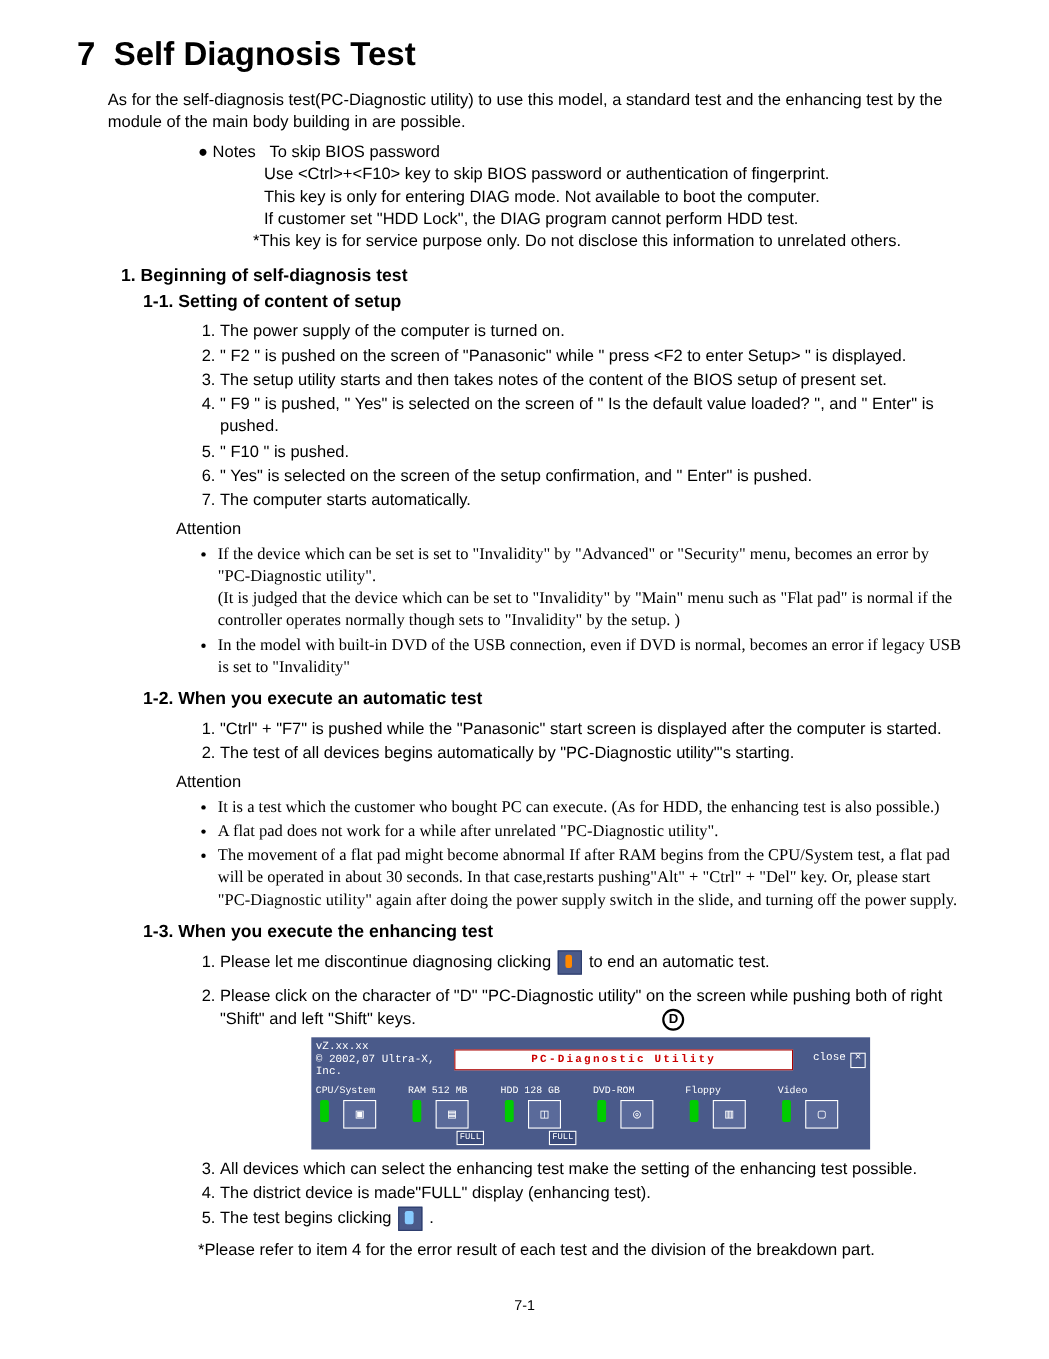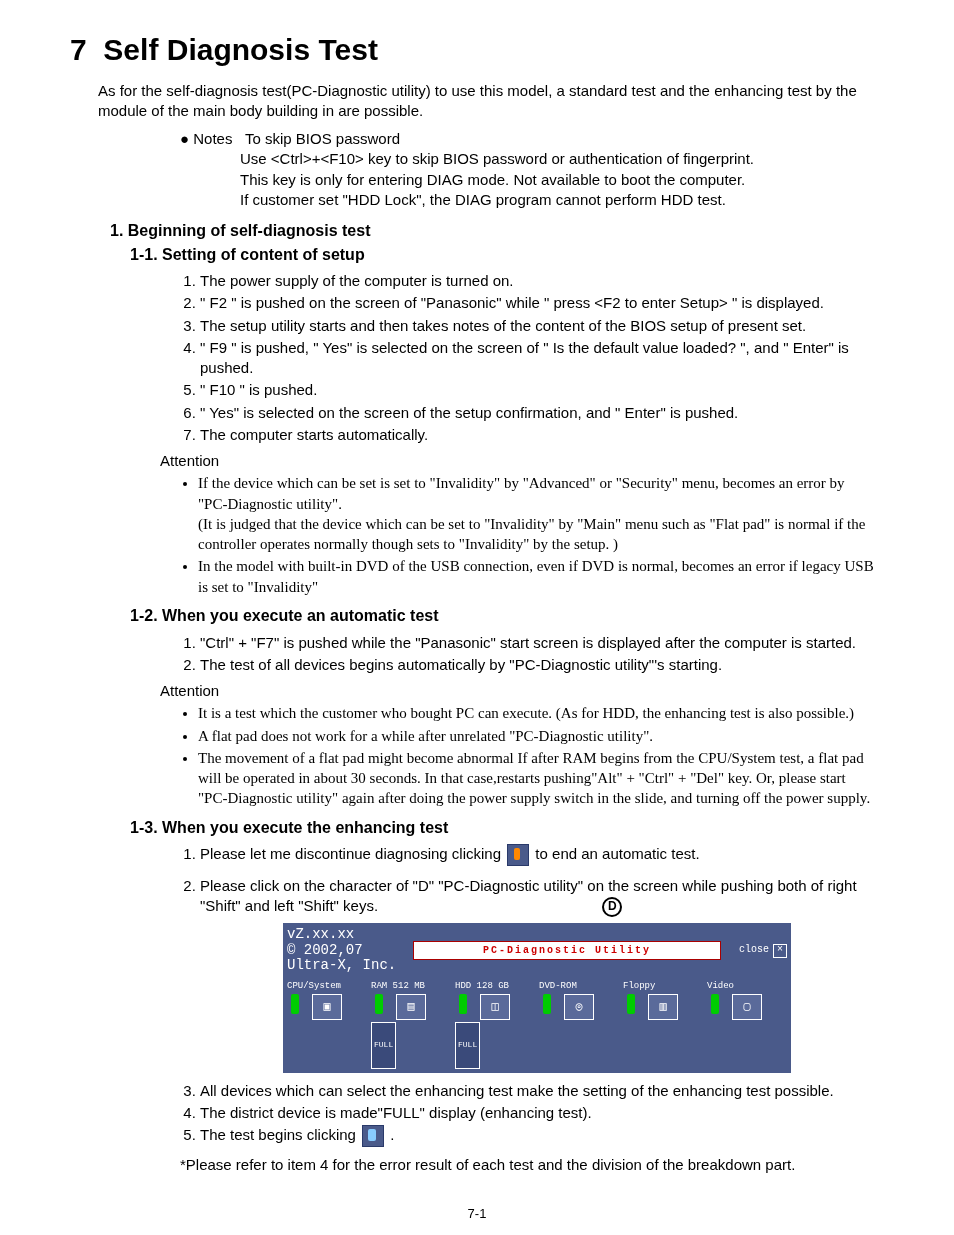--- a/index.html
+++ b/index.html
@@ -119,21 +119,21 @@
     font-size: 10px;
     color: #fff;
   }
   .diag-top {
     display: flex;
     align-items: center;
     gap: 6px;
   }
   .diag-ver {
     width: 120px;
-    font-size: 14px;
+    font-size: 10px;
     line-height: 1.1;
   }
   .diag-title {
     flex: 1;
     text-align: center;
     border: 1px solid #a00;
     color: #c00;
     background: #fff;
     letter-spacing: 2px;
     font-weight: bold;
@@ -180,44 +180,46 @@
     left: 4px;
     top: 14px;
     width: 8px; height: 20px;
     background: #00cc00;
     border-radius: 2px;
   }
   .diag-item .full {
     font-size: 8px;
     background: #3a4a7a;
     display: inline-block;
-    padding: 17px 2px;
+    padding: 0 2px;
     margin-top: 2px;
     border: 1px solid #fff;
     color: #fff;
+    margin-left: 44px;
   }
 </style>
 </head>
 <body>
 
 <h1 class="chapter">
   <span>7</span>
   &nbsp;<span>Self Diagnosis Test</span>
 </h1>
 
 <div class="intro">As for the self-diagnosis test(PC-Diagnostic utility) to use this model, a standard test and the enhancing test by the module of the main body building in are possible.</div>
 
 <div class="notes-row">
   <span>● Notes</span>
   &nbsp;&nbsp;<span>To skip BIOS password</span>
 </div>
 <div class="notes-body">
   <div>Use &lt;Ctrl&gt;+&lt;F10&gt; key to skip BIOS password or authentication of fingerprint.</div>
   <div>This key is only for entering DIAG mode. Not available to boot the computer.</div>
   <div>If customer set "HDD Lock",  the DIAG program cannot perform HDD test.</div>
+  <div style="margin-left:-10px;">*This key is for service purpose only. Do not disclose this information to unrelated others.</div>
 </div>
 
 <div class="h2">1. Beginning of self-diagnosis test</div>
 <div class="h3">1-1. Setting of content of setup</div>
 
 <ol class="steps">
   <li>The power supply of the computer is turned on.</li>
   <li>" F2 " is pushed on the screen of  "Panasonic" while " press &lt;F2 to enter Setup&gt; " is displayed.</li>
   <li>The setup utility starts and then takes notes of the content of the BIOS setup of present set.</li>
   <li>" F9 " is pushed, " Yes" is selected on the screen of " Is the default value loaded? ", and " Enter" is pushed.</li>

